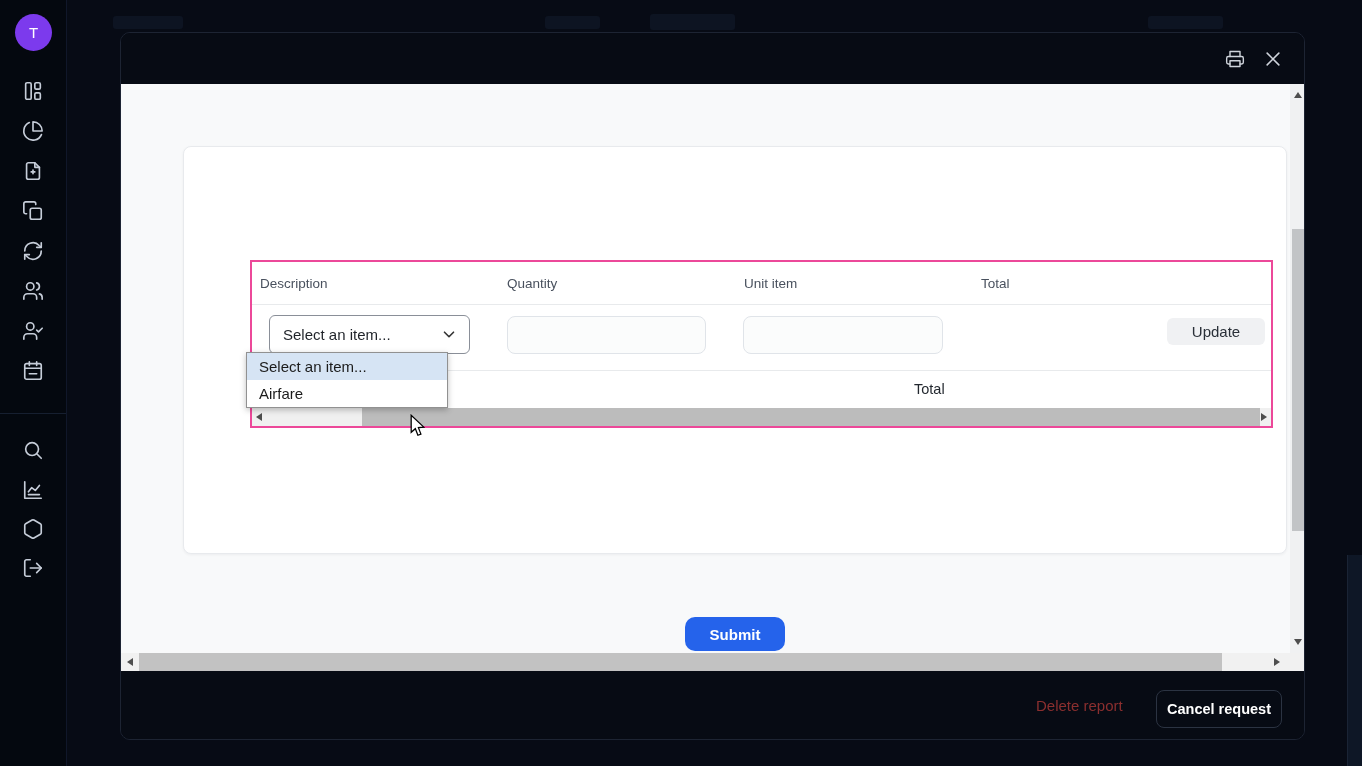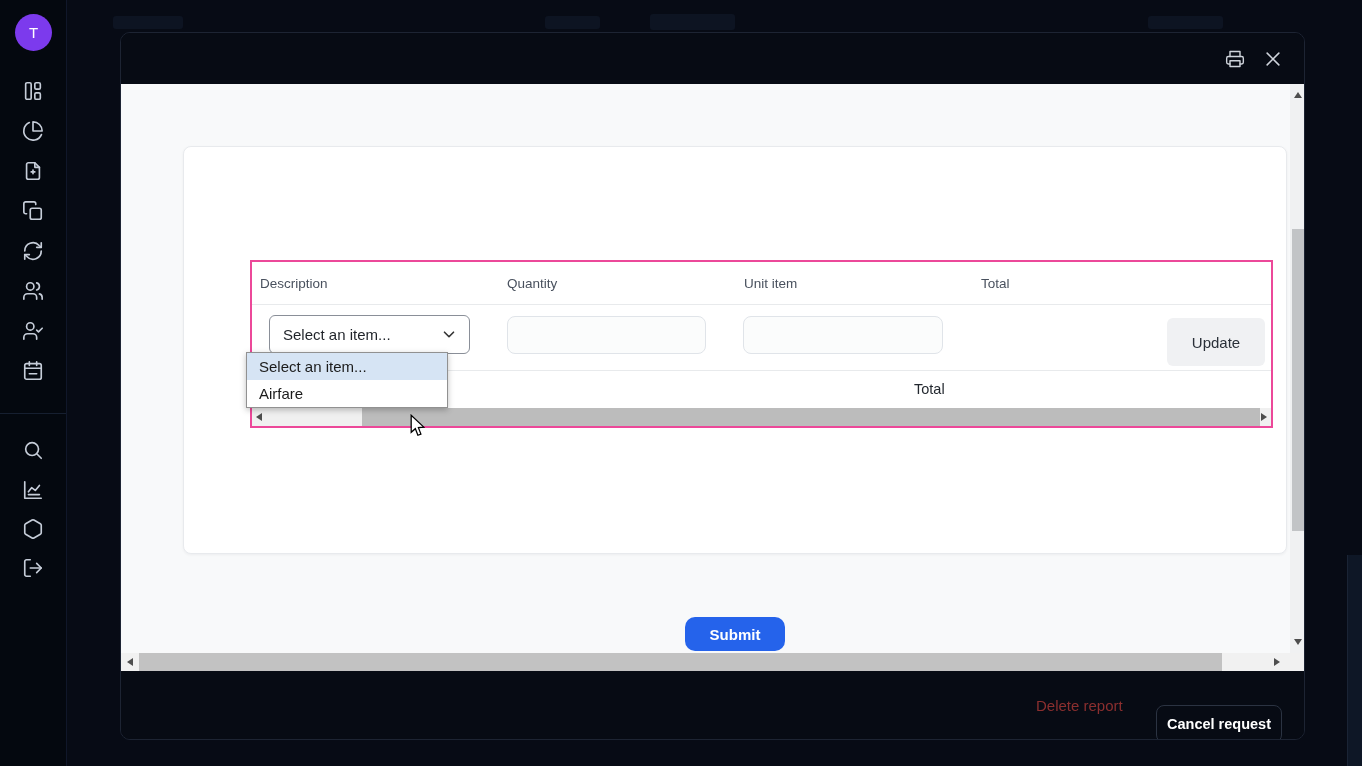--- a/index.html
+++ b/index.html
@@ -55,21 +55,21 @@
   .select-box{position:absolute;left:17px;top:10px;width:201px;height:39px;background:#fff;
               border:1px solid #8a8f98;border-radius:6px;box-sizing:border-box;cursor:pointer;}
   .select-box .val{position:absolute;left:13px;top:0;line-height:37px;font-size:15px;color:#1f2329;}
   .select-box .chev{position:absolute;right:11px;top:9px;width:18px;height:18px;color:#333;}
 
   .cell-input{position:absolute;top:11px;width:200px;height:38px;background:#fbfcfc;border:1px solid #e0e4e9;
               border-radius:8px;box-sizing:border-box;font-size:15px;padding:0 12px;color:#1f2329;outline:none;}
   .input-qty{left:255px;width:199px;}
   .input-price{left:491px;}
 
-  .update-btn{position:absolute;left:915px;top:13px;width:98px;height:48px;background:#f0f1f3;border:none;
+  .update-btn{position:absolute;left:915px;top:13px;width:98px;height:27px;background:#f0f1f3;border:none;
               border-radius:6px;font-size:15px;color:#2a3038;font-family:inherit;cursor:pointer;}
 
   .total-row{position:absolute;left:0;top:108px;width:100%;height:38px;border-top:1px solid #e8eaec;box-sizing:border-box;}
   .total-label{position:absolute;left:662px;top:0;line-height:37px;font-size:14.5px;color:#23282f;}
 
   .hscroll-table{position:absolute;left:0;top:146px;width:100%;height:18px;background:#f0f0f0;}
   .hscroll-table .thumb{position:absolute;left:110px;top:0;width:898px;height:18px;background:#bcbcbc;}
   .hscroll-modal{position:absolute;left:0;top:620px;width:1185px;height:18px;background:#f1f1f1;}
   .hscroll-modal .thumb{position:absolute;left:18px;top:0;width:1083px;height:18px;background:#c2c2c2;}
   .hs-arrow{position:absolute;top:0;width:14px;height:18px;}
@@ -83,21 +83,21 @@
 
   .cursor{position:absolute;left:288px;top:330px;z-index:40;pointer-events:none;}
 
   .submit-btn{position:absolute;left:564px;top:533px;width:100px;height:34px;background:#2563eb;color:#fff;
               border:none;border-radius:10px;font-size:15px;font-weight:700;font-family:inherit;cursor:pointer;}
 
   
   .modal-footer{position:absolute;left:0;top:638px;width:1185px;height:70px;background:#070b14;}
   .footer-title{position:absolute;left:76px;top:0;line-height:70px;font-size:15px;color:#f2f4f7;}
   .delete-link{position:absolute;left:915px;top:0;line-height:70px;font-size:15px;color:#8b2f2f;cursor:pointer;}
-  .cancel-btn{position:absolute;left:1035px;top:34px;width:126px;height:38px;background:transparent;
+  .cancel-btn{position:absolute;left:1035px;top:19px;width:126px;height:38px;background:transparent;
               border:1px solid #2b3342;border-radius:8px;color:#fff;font-weight:700;font-size:14.5px;
               font-family:inherit;cursor:pointer;}
 </style>
 </head>
 <body>
 
 <div class="app">
 
   <div class="dim-bar" style="left:113px;top:16px;width:70px;"></div>
   <div class="dim-bar" style="left:545px;top:16px;width:55px;"></div>

